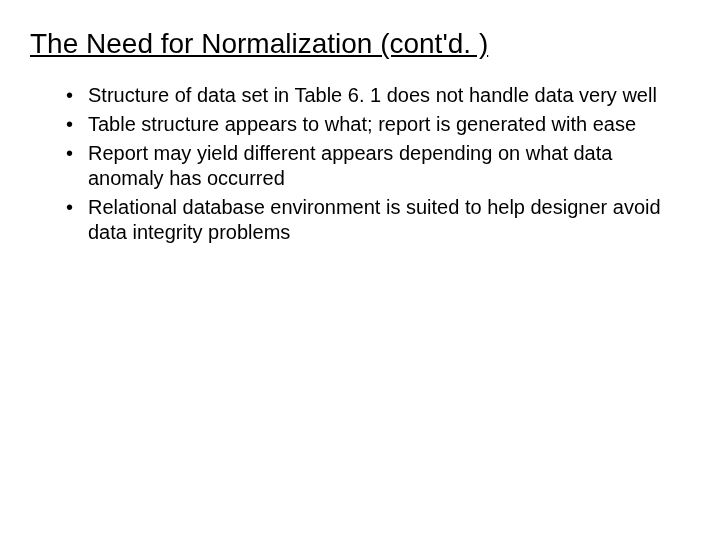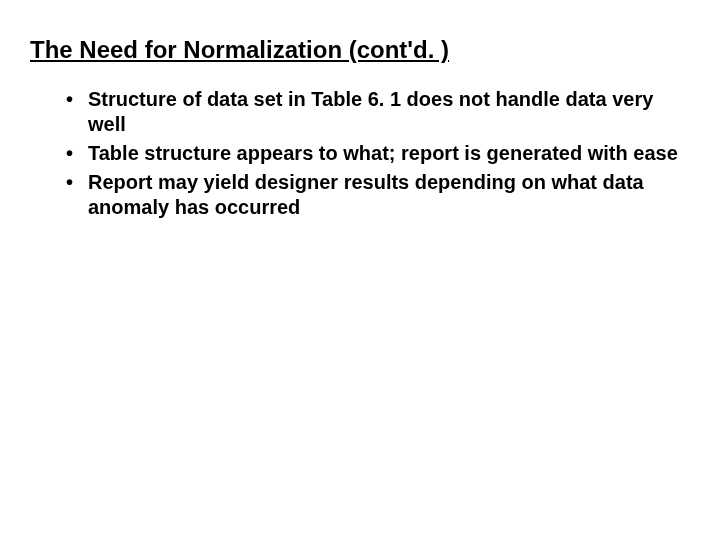--- a/index.html
+++ b/index.html
@@ -12,33 +12,32 @@
     color: #000000;
     overflow: hidden;
   }
   .slide {
     box-sizing: border-box;
     width: 720px;
     height: 540px;
     padding: 18px 30px 30px 30px;
   }
   .title {
-    font-size: 24px;
-    font-weight: bold;
+    font-size: 28px;
+    font-weight: normal;
     text-decoration: underline;
     line-height: 1.25;
-    margin: 17px 0 22px 0;
+    margin: 8px 0 22px 0;
   }
   ul.bullets {
     list-style: none;
     margin: 0;
     padding: 0 0 0 36px;
     font-size: 20px;
     line-height: 1.25;
-    font-weight: bold;
   }
   ul.bullets li {
     position: relative;
     padding-left: 22px;
     margin: 0 0 4px 0;
   }
   ul.bullets li::before {
     content: "•";
     position: absolute;
     left: 0;
@@ -48,15 +47,16 @@
   }
 </style>
 </head>
 <body>
 
 <div class="slide">
   <h1 class="title">The Need for Normalization (cont'd. )</h1>
   <ul class="bullets">
     <li>Structure of data set in Table 6. 1 does not handle data very well</li>
     <li>Table structure appears to what; report is generated with ease</li>
-    <li>Report may yield designer results depending on what data anomaly has occurred</li>
+    <li>Report may yield different appears depending on what data anomaly has occurred</li>
+    <li>Relational database environment is suited to help designer avoid data integrity problems</li>
   </ul>
 </div>
 
 </body></html>

